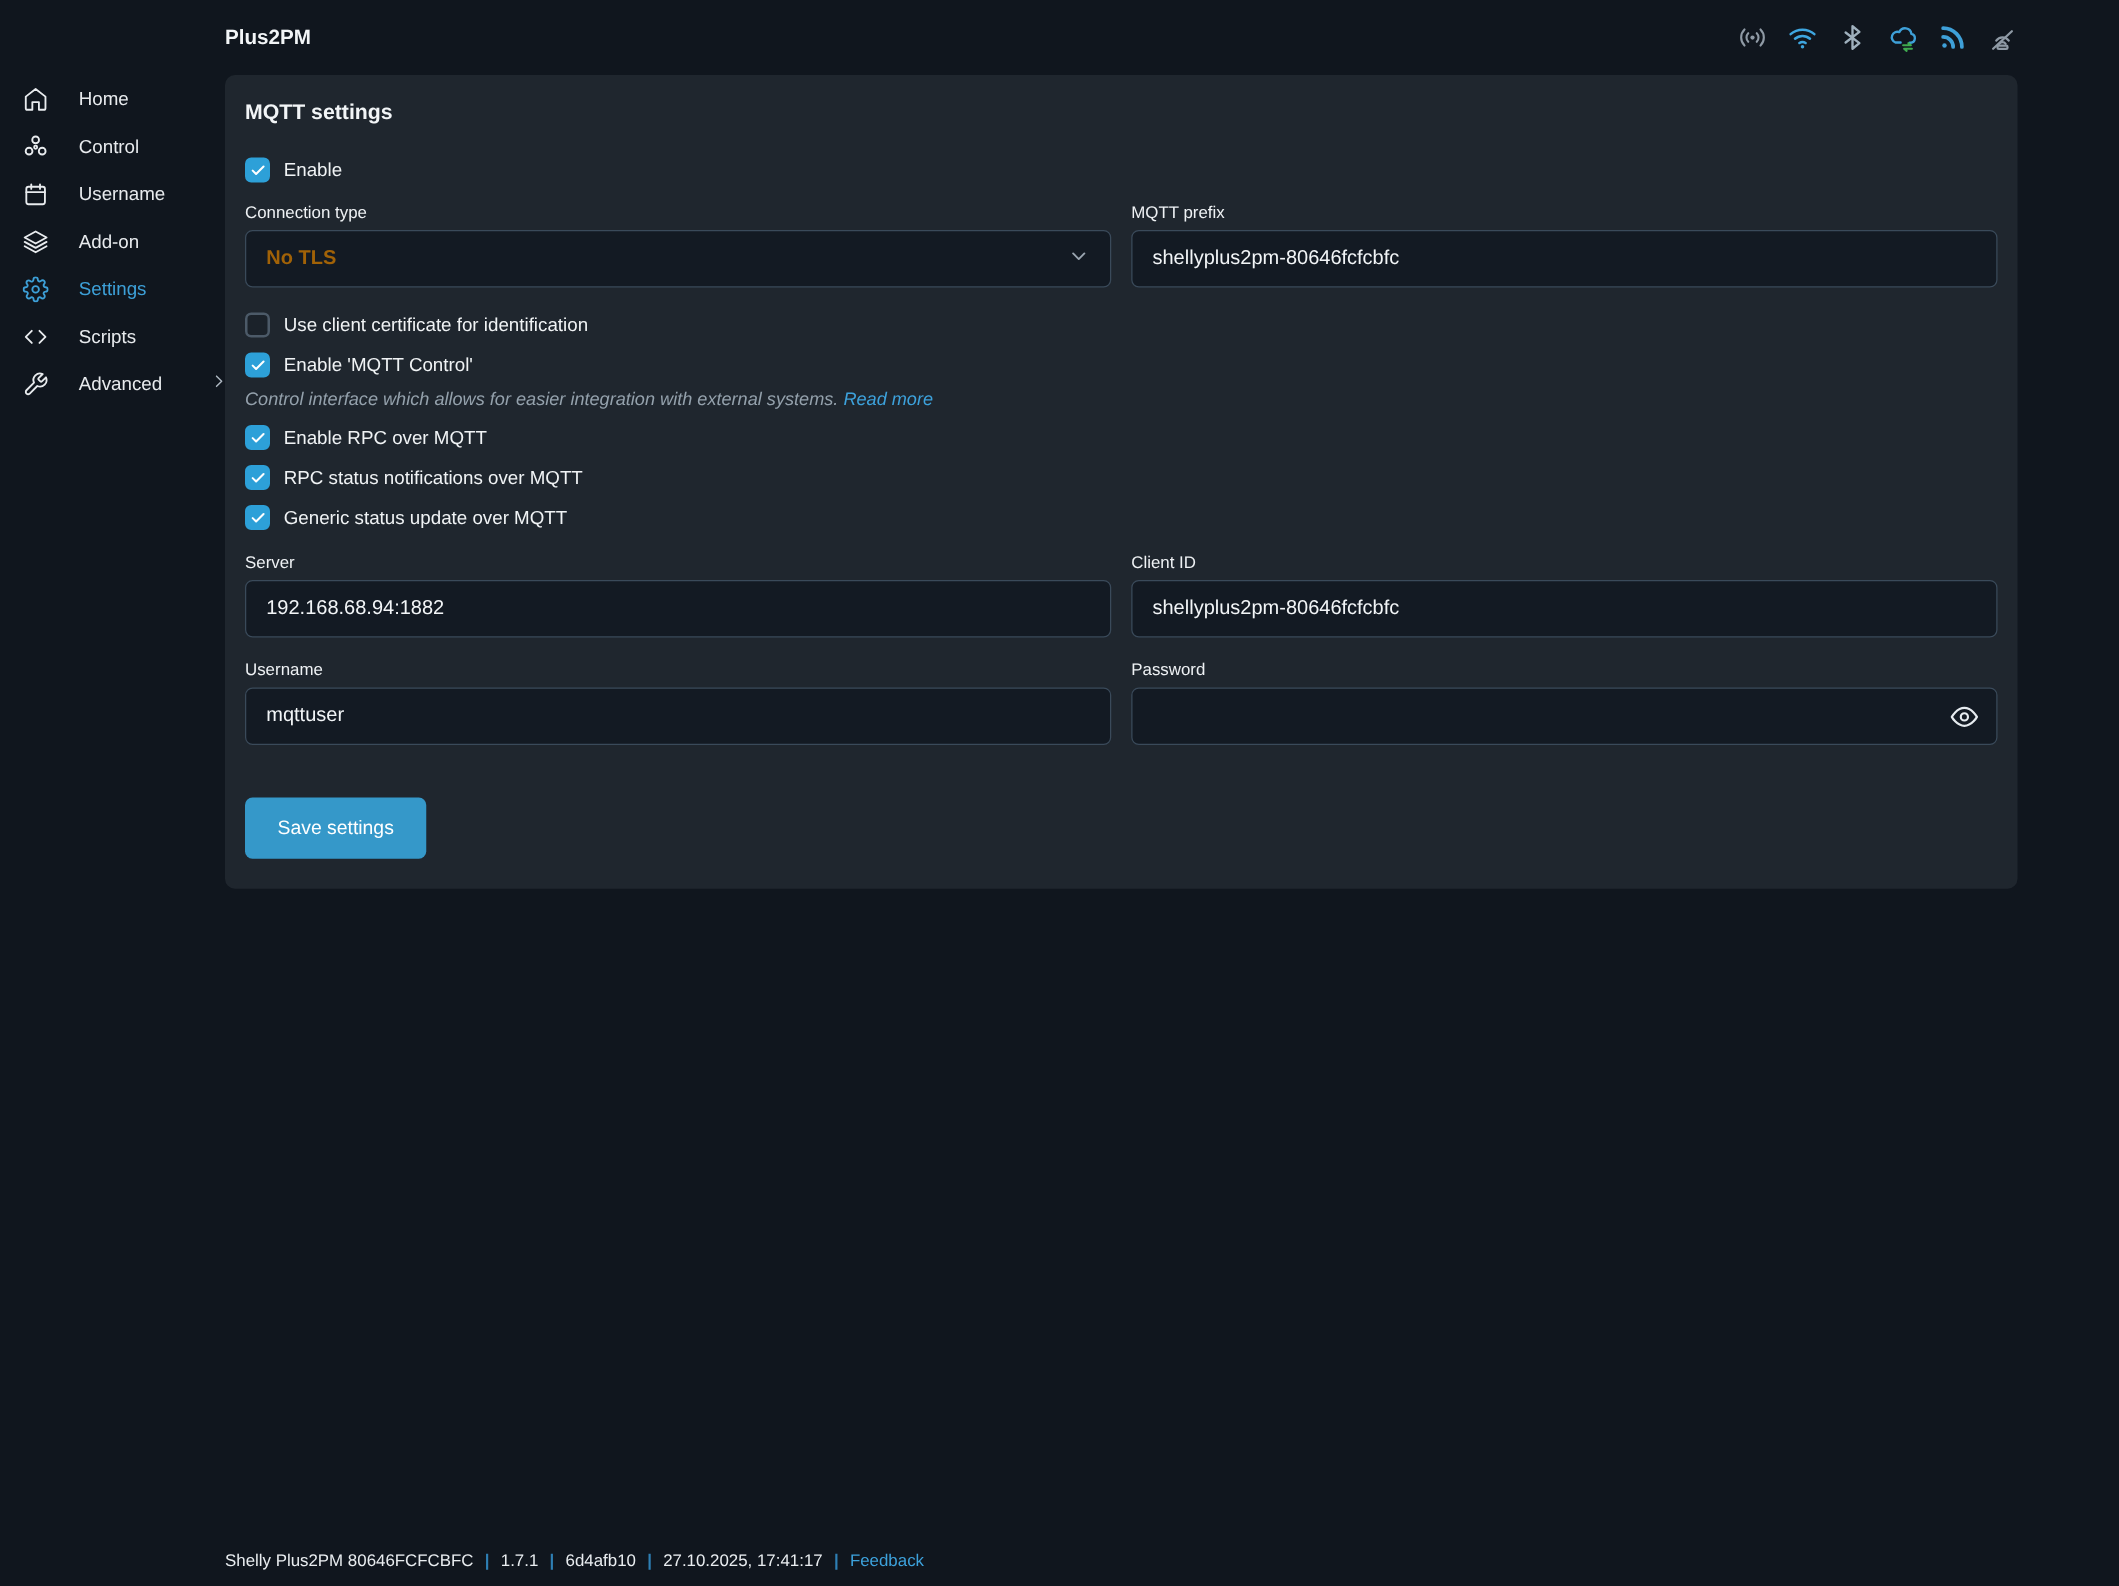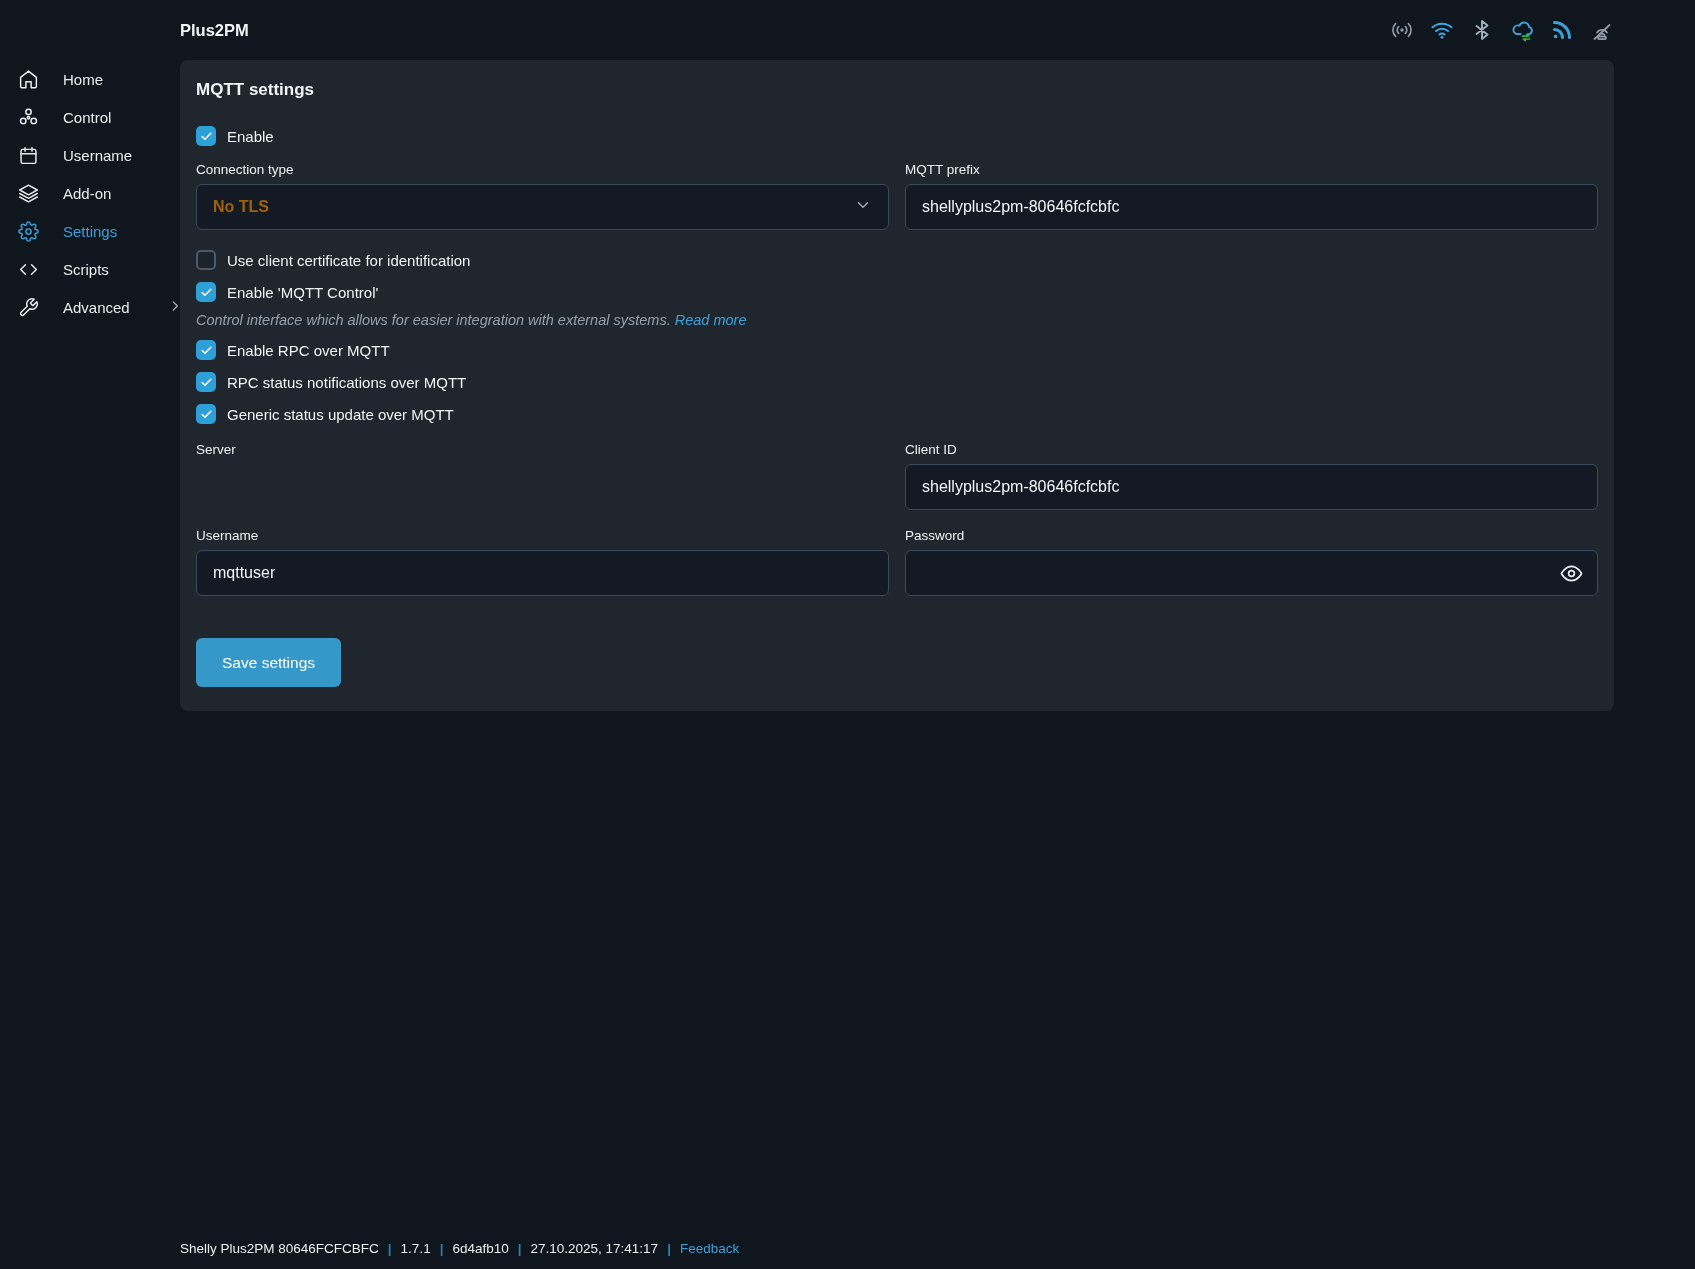--- a/index.html
+++ b/index.html
@@ -278,20 +278,23 @@
           <svg viewBox="0 0 24 24">
             <polyline points="20 6 9 17 4 12"></polyline>
           </svg>
         </span>
       <span class="check-label">Generic status update over MQTT</span>
     </div>
 
     <div class="form-grid" style="margin-top:18px;">
       <div>
         <div class="field-label">Server</div>
+        <div class="field-box">
+          <input type="text" value="192.168.68.94:1882" style="">
+        </div>
       </div>
       <div>
         <div class="field-label">Client ID</div>
         <div class="field-box">
           <input type="text" value="shellyplus2pm-80646fcfcbfc" style="">
         </div>
       </div>
     </div>
 
     <div class="form-grid">

